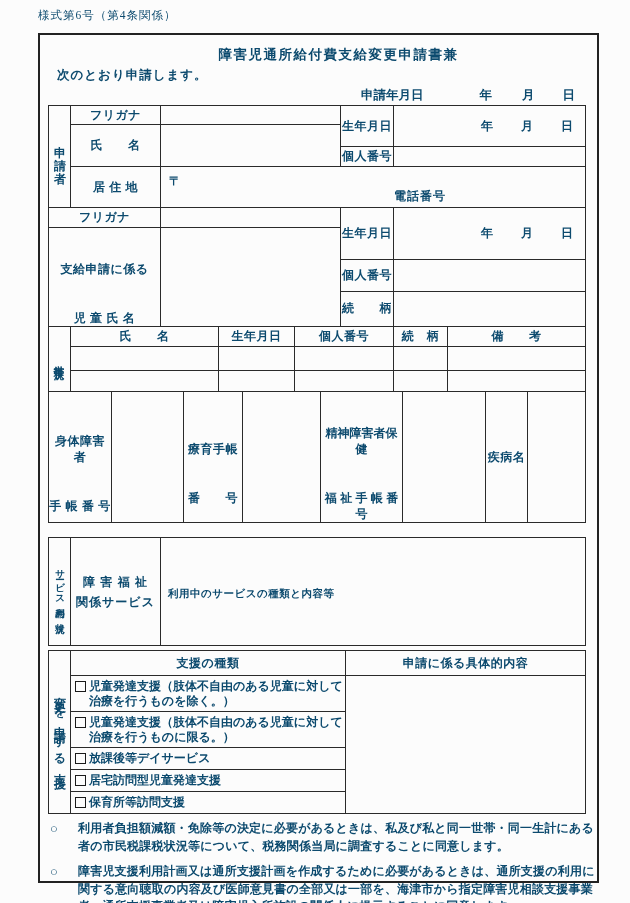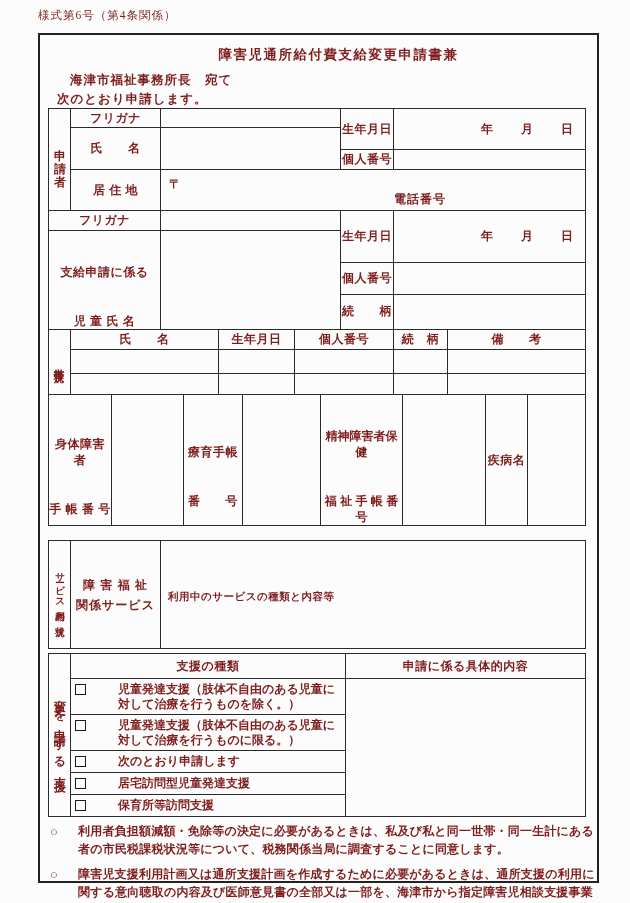--- a/index.html
+++ b/index.html
@@ -1,19 +1,19 @@
 <!DOCTYPE html>
 <html><head>
 <meta charset="utf-8">
 <style>
   * { margin:0; padding:0; box-sizing:border-box; }
   html,body { background:#f4f4f4; }
   .page {
     position:relative; width:630px; height:903px; margin:0 auto;
-    background:#fcfcfc; color:#7f1d1d;
+    background:#fcfcfc; color:#0c4a6e;
     font-family:"Liberation Sans", sans-serif; font-weight:bold;
     overflow:hidden;
   }
   .form-no {
     position:absolute; left:38px; top:8px;
     font-family:"Liberation Serif", serif; font-weight:normal;
     font-size:11.5px; letter-spacing:1px;
   }
   .box {
     position:absolute; left:38px; top:33px; width:561px; height:850px;
@@ -48,40 +48,45 @@
   .tel { position:absolute; left:233px; bottom:2px; font-size:12px; letter-spacing:1px; }
   .two-line div { line-height:16px;margin-top:33px; }
   .hb { font-size:10px; line-height:15px; letter-spacing:0.5px; }
   .hb-s { font-size:9.5px; line-height:15px; }
   .svc-field { vertical-align:top; text-align:left; }
   .svc-head { font-size:10.5px; padding:4px 0 0 7px; text-align:left; letter-spacing:0.5px; }
   .svc-lbl div { line-height:20px; letter-spacing:1px; }
   .optcell { text-align:left; }
   .opt { display:flex; gap:3px; align-items:flex-start; padding:3px 2px 3px 4px; }
   .cb { width:11px; height:11px; border:1.5px solid #1a1a1a; margin-top:2px; flex:none; background:#fcfcfc; }
-  .optxt { font-size:12px; line-height:14.5px; text-align:left;margin-left:29px; }
+  .optxt { font-size:12px; line-height:14.5px; text-align:left; }
   .consent { display:flex; margin:6px 0 0 10px; line-height:17.5px; font-size:12px; }
   .consent .mark { width:14px; flex:none; margin-right:14px; font-size:13px; padding-top:0; }
   .consent .ctext { width:518px; text-align:left; letter-spacing:0.2px; }
   .consent.c2 { margin-top:8px; }
   .signature { text-align:center; margin-top:10px; font-size:12.5px; letter-spacing:1px; }
 </style>
 </head>
 <body>
 
 <div class="page">
   <div class="form-no">様式第6号（第4条関係）</div>
 
   <div class="box">
     <div class="title">
       <div>障害児通所給付費支給変更申請書兼</div>
     </div>
-    <div class="addressee">海津市福祉事務所長　宛て</div>
     <div class="declaration">次のとおり申請します。</div>
 
+    <div class="date-row">
+      <span>申請年月日</span>
+      <span class="dr-y">年</span>
+      <span class="dr-m">月</span>
+      <span class="dr-d">日</span>
+    </div>
 
     <table class="tbl">
       <colgroup>
           <col style="width:22px">
           <col style="width:90px">
           <col style="width:180px">
           <col style="width:53px">
           <col style="width:192px">
         </colgroup>
       <tbody>
@@ -260,21 +265,21 @@
           <div class="opt">
             <span class="cb"></span>
             <span class="optxt">児童発達支援（肢体不自由のある児童に対して治療を行うものに限る。）</span>
           </div>
         </td>
       </tr>
       <tr style="height:22px">
         <td class="optcell">
           <div class="opt">
             <span class="cb"></span>
-            <span class="optxt">次のとおり申請します</span>
+            <span class="optxt">放課後等デイサービス</span>
           </div>
         </td>
       </tr>
       <tr style="height:22px">
         <td class="optcell">
           <div class="opt">
             <span class="cb"></span>
             <span class="optxt">居宅訪問型児童発達支援</span>
           </div>
         </td>

